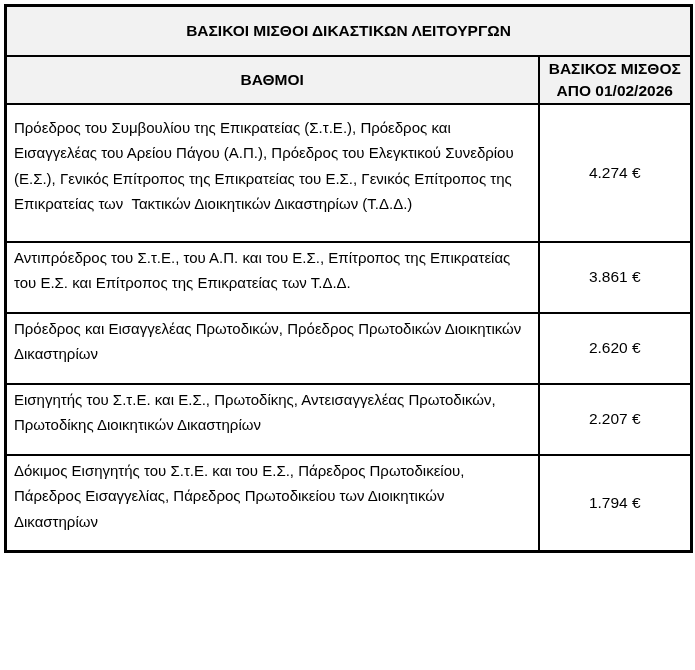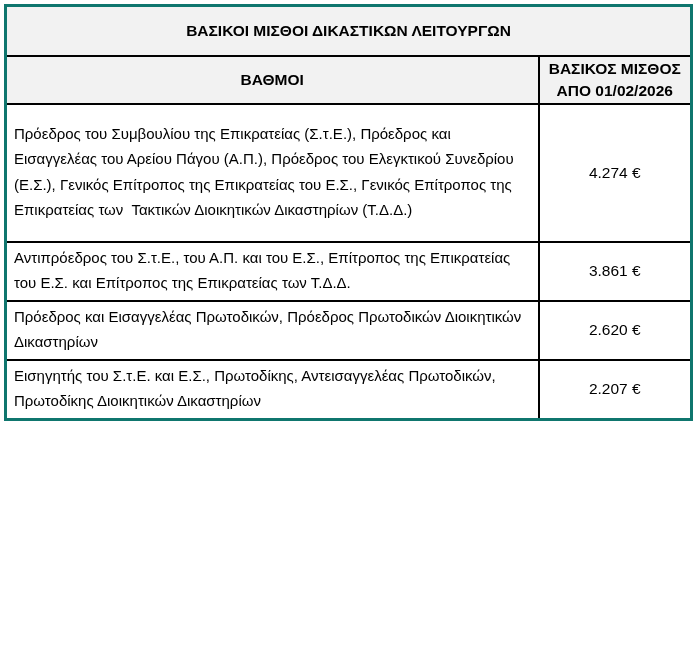--- a/index.html
+++ b/index.html
@@ -9,21 +9,21 @@
     width: 695px;
     height: 670px;
     font-family: "Liberation Sans", sans-serif;
     color: #000000;
   }
   table.salary-table {
     border-collapse: collapse;
     table-layout: fixed;
     margin: 4px 0 0 4px;
     width: 686px;
-    border: 3px solid #0f766e;
+    border: 3px solid #000000;
   }
   col.col-grade  { width: 533px; }
   col.col-salary { width: 153px; }
   td {
     border: 2px solid #000000;
     box-sizing: border-box;
   }
   .title-cell {
     background: #f2f2f2;
     font-weight: bold;
@@ -38,21 +38,21 @@
     font-size: 15.5px;
     line-height: 22px;
     text-align: center;
     vertical-align: middle;
     height: 48px;
     padding: 0 4px;
   }
   .grade-cell {
     font-size: 15px;
     line-height: 25.5px;
-    padding: 2px 10px 4px 7px;
+    padding: 2px 10px 16px 7px;
     vertical-align: middle;
     white-space: pre-wrap;
   }
   .salary-cell {
     font-size: 15.5px;
     text-align: center;
     vertical-align: middle;
     border-radius: 32px;
   }
   tr.row-1 td { height: 138px; }
@@ -88,14 +88,18 @@
       <td class="salary-cell">3.861 €</td>
     </tr>
     <tr class="row-5">
       <td class="grade-cell">Πρόεδρος και Εισαγγελέας Πρωτοδικών, Πρόεδρος Πρωτοδικών Διοικητικών Δικαστηρίων</td>
       <td class="salary-cell">2.620 €</td>
     </tr>
     <tr class="row-6">
       <td class="grade-cell">Εισηγητής του Σ.τ.Ε. και Ε.Σ., Πρωτοδίκης, Αντεισαγγελέας Πρωτοδικών, Πρωτοδίκης Διοικητικών Δικαστηρίων</td>
       <td class="salary-cell">2.207 €</td>
     </tr>
+    <tr class="row-7">
+      <td class="grade-cell">Δόκιμος Εισηγητής του Σ.τ.Ε. και του Ε.Σ., Πάρεδρος Πρωτοδικείου, Πάρεδρος Εισαγγελίας, Πάρεδρος Πρωτοδικείου των Διοικητικών Δικαστηρίων</td>
+      <td class="salary-cell">1.794 €</td>
+    </tr>
   </tbody>
 </table>
 
 </body></html>

